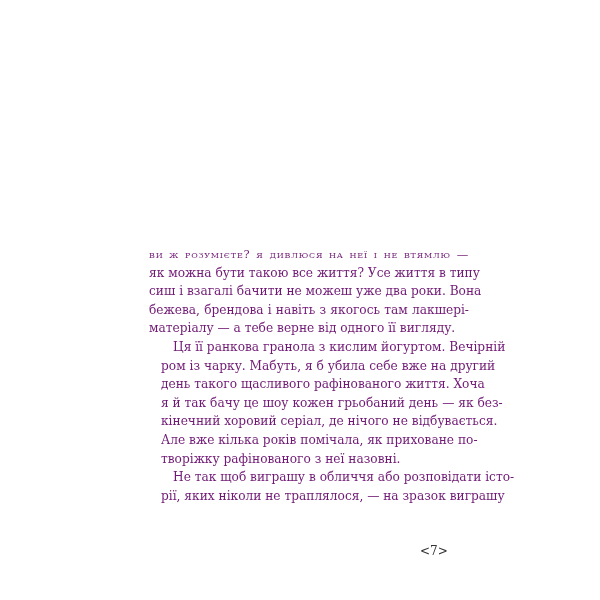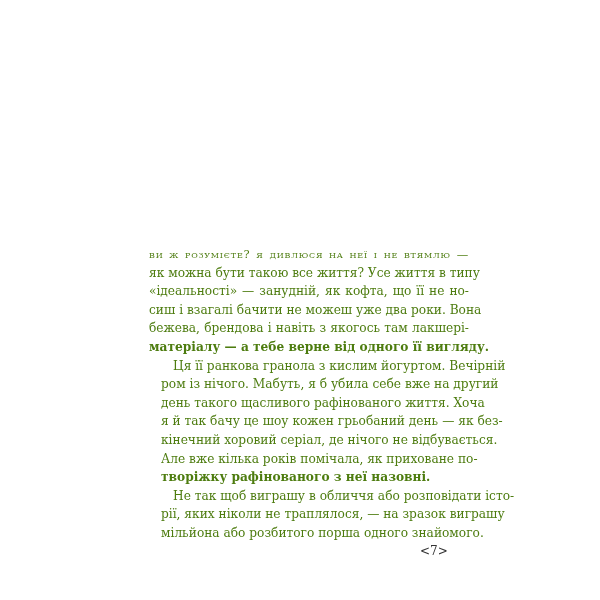--- a/index.html
+++ b/index.html
@@ -5,59 +5,57 @@
   html, body { margin: 0; padding: 0; }
   body { width: 600px; height: 600px; background: #ffffff; position: relative; overflow: hidden; }
   .page-text {
     position: absolute;
     left: 149px;
     top: 245px;
     width: 320px;
     font-family: "DejaVu Serif", serif;
     font-size: 12.2px;
     line-height: 18.6px;
-    color: #4d7c0f;
+    color: #701a75;
     text-align: justify;
   }
   .para { margin: 0; text-indent: 12px; }
   .para.first { text-indent: 0; }
   .smallcaps { font-variant: small-caps; letter-spacing: 0.8px; font-size: 11.5px; }
   .line { display: block; text-align: justify; text-align-last: justify; white-space: nowrap; }
-  .line.last { text-align-last: left; font-weight: bold; }
+  .line.last { text-align-last: left; }
   .indent { padding-left: 12px; }
   .page-number {
     position: absolute;
     left: 420px;
     top: 544px;
     font-family: "DejaVu Serif", serif;
     font-size: 12px;
     color: #333333;
   }
 </style>
 </head>
 <body>
 
 <div class="page-text">
   <div class="para first">
     <span class="line smallcaps">ви ж розумієте? я дивлюся на неї і не втямлю —</span>
     <span class="line">як можна бути такою все життя? Усе життя в типу</span>
-    <span class="line">«ідеальності» — занудній, як кофта, що її не но-</span>
     <span class="line">сиш і взагалі бачити не можеш уже два роки. Вона</span>
     <span class="line">бежева, брендова і навіть з якогось там лакшері-</span>
     <span class="line last">матеріалу — а тебе верне від одного її вигляду.</span>
   </div>
   <div class="para">
     <span class="line indent">Ця її ранкова гранола з кислим йогуртом. Вечірній</span>
-    <span class="line">ром із нічого. Мабуть, я б убила себе вже на другий</span>
+    <span class="line">ром із чарку. Мабуть, я б убила себе вже на другий</span>
     <span class="line">день такого щасливого рафінованого життя. Хоча</span>
     <span class="line">я й так бачу це шоу кожен грьобаний день — як без-</span>
     <span class="line">кінечний хоровий серіал, де нічого не відбувається.</span>
     <span class="line">Але вже кілька років помічала, як приховане по-</span>
     <span class="line last">творіжку рафінованого з неї назовні.</span>
   </div>
   <div class="para">
     <span class="line indent">Не так щоб виграшу в обличчя або розповідати істо-</span>
     <span class="line">рії, яких ніколи не траплялося, — на зразок виграшу</span>
-    <span class="line">мільйона або розбитого порша одного знайомого.</span>
   </div>
 </div>
 
 <div class="page-number">&lt;7&gt;</div>
 
 </body></html>

